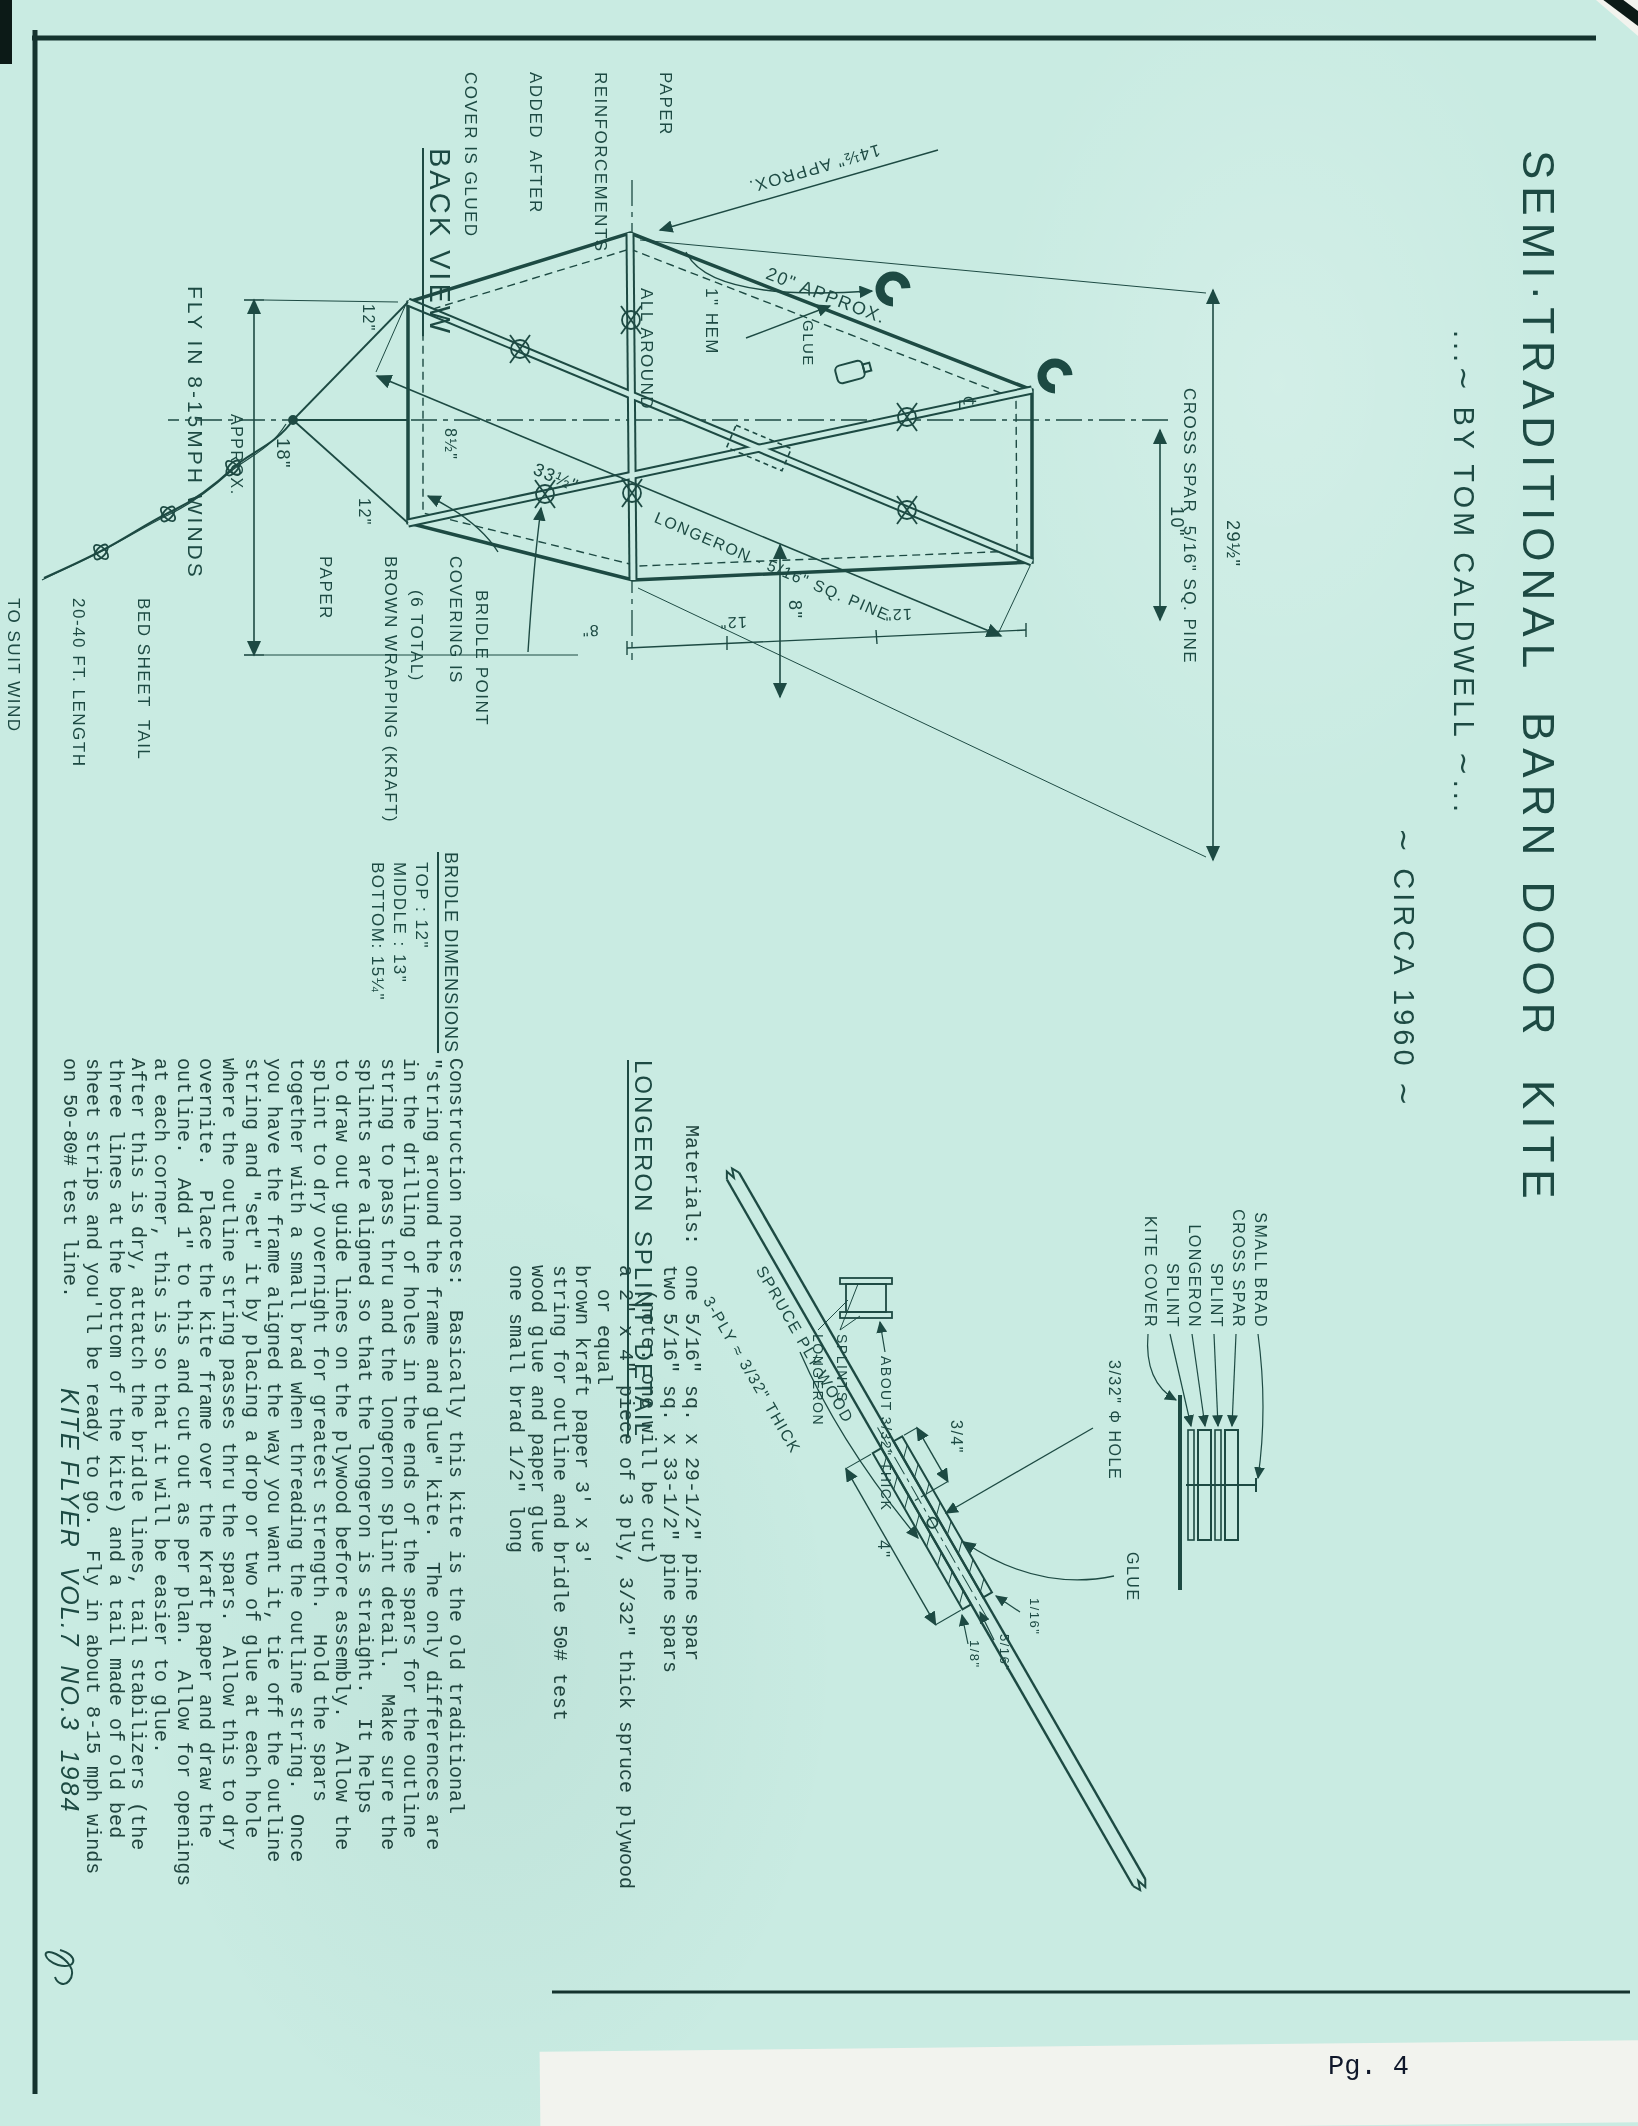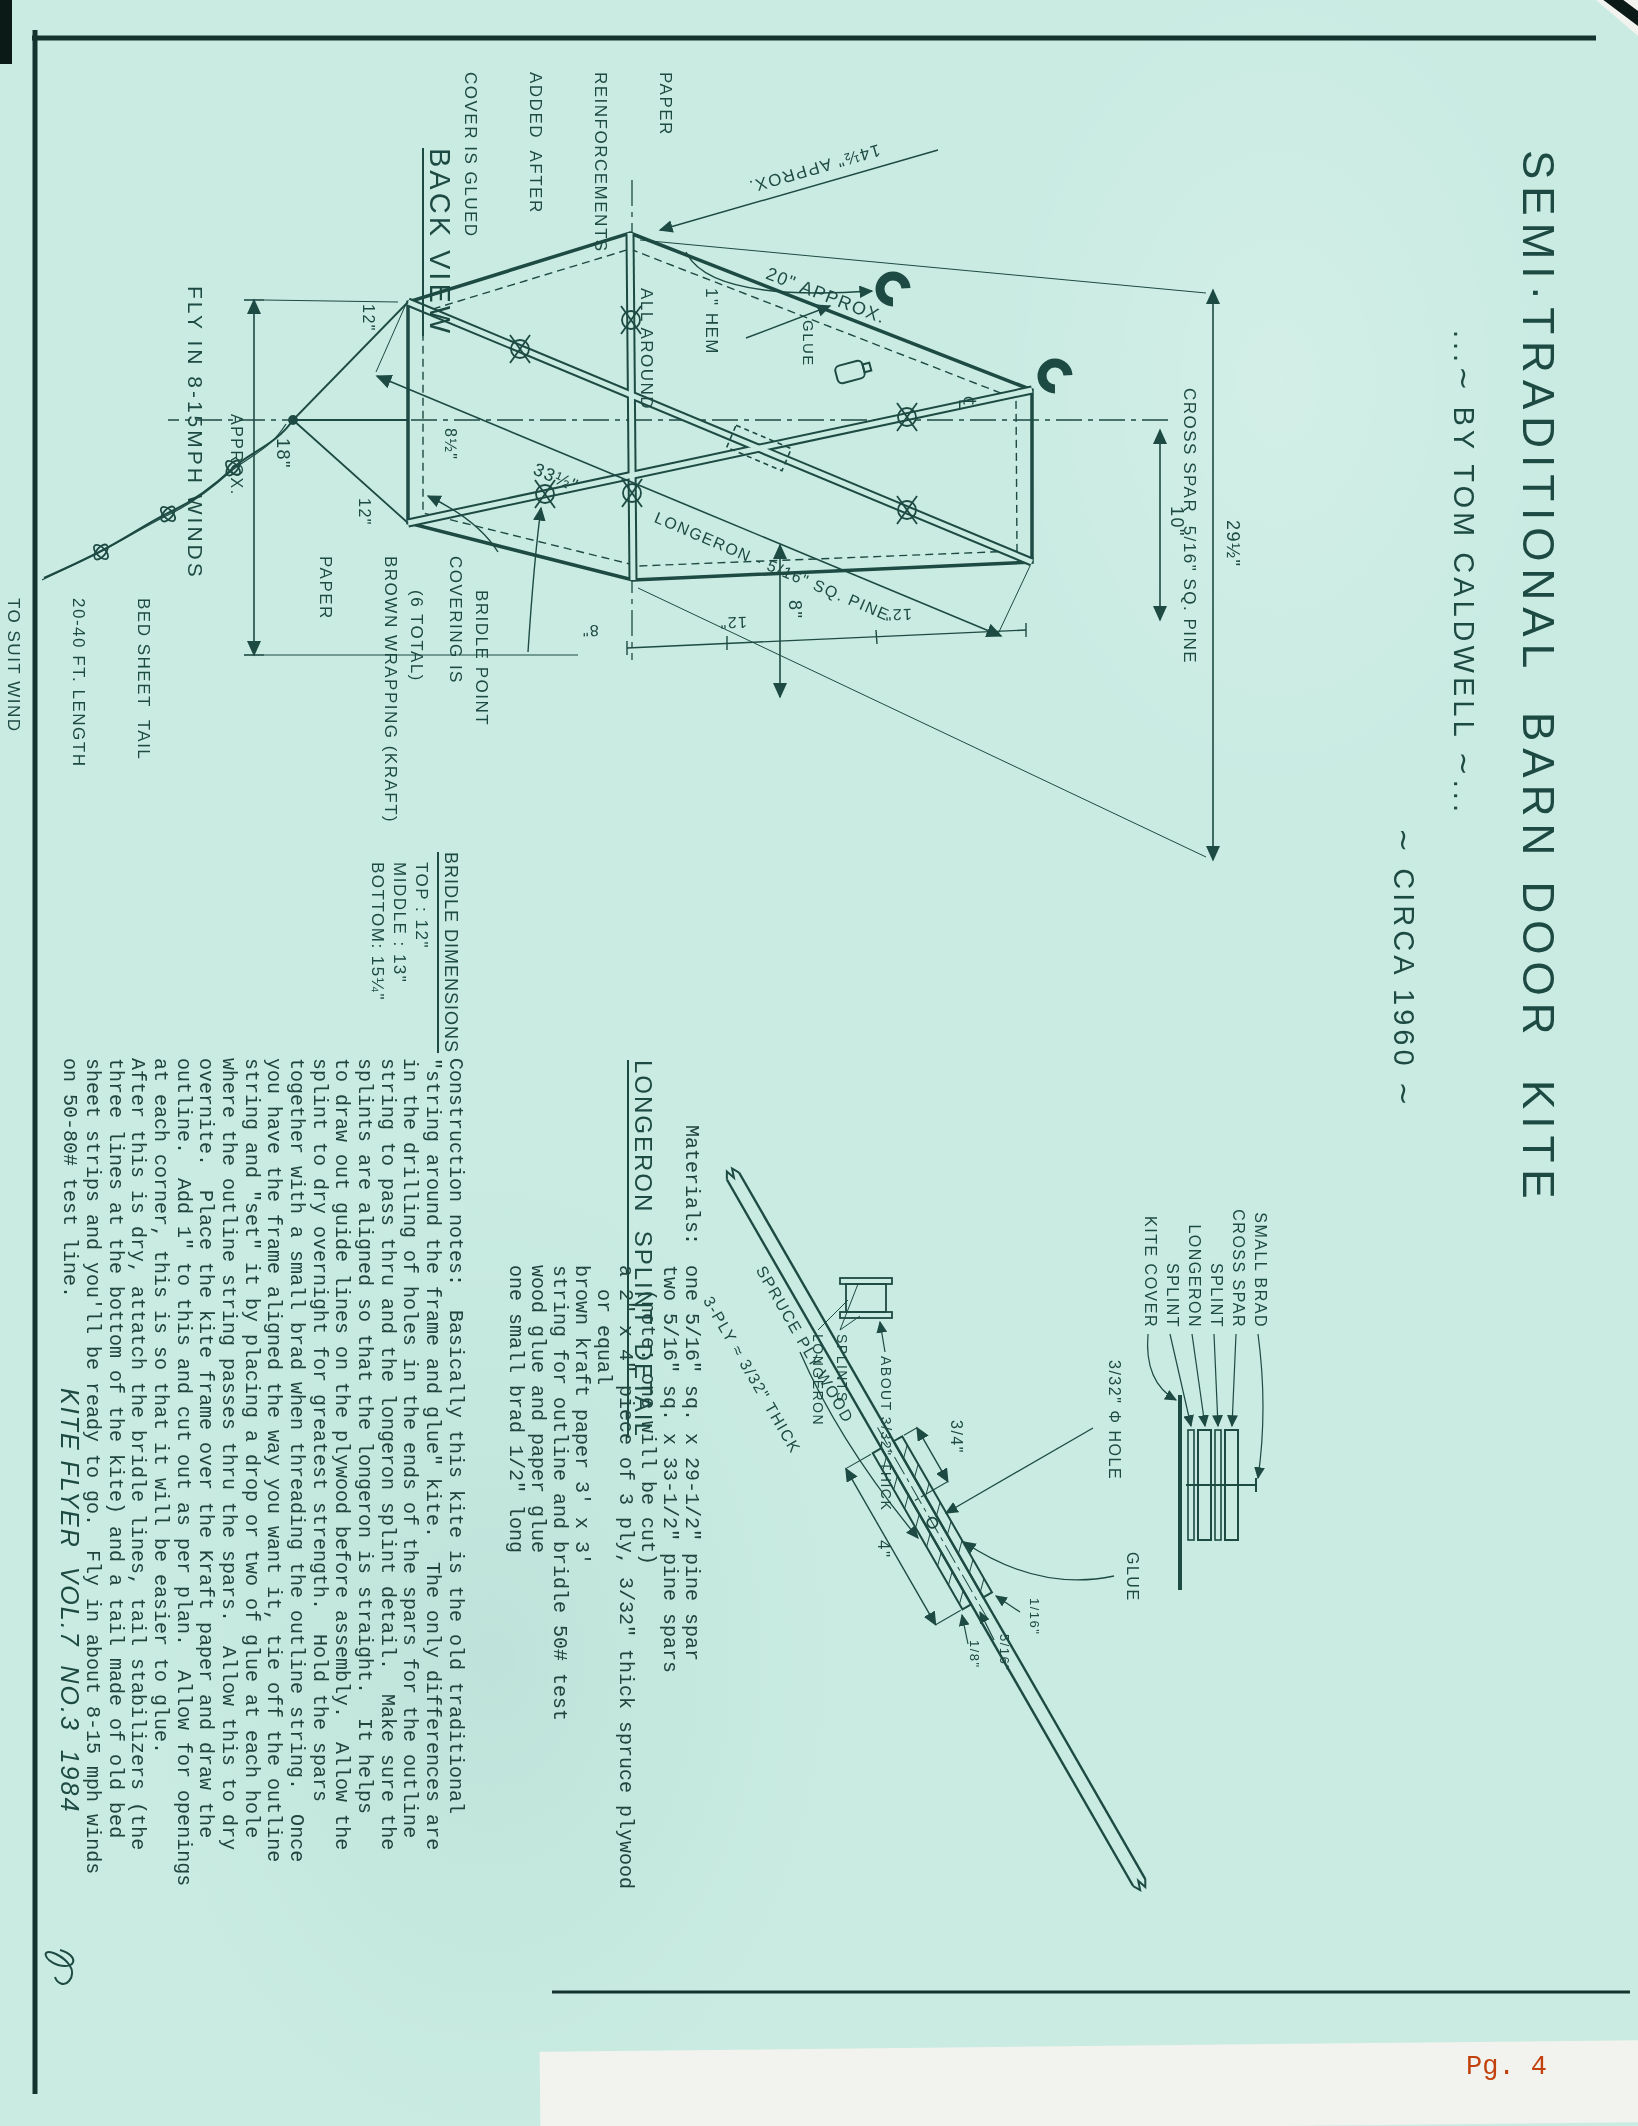--- a/index.html
+++ b/index.html
@@ -330,13 +330,13 @@
   <div class="lbl hand" style="left:1334px;top:788px;font-size:14px;">SPLINTS</div>
   <div class="lbl hand" style="left:1334px;top:812px;font-size:14px;">LONGERON</div>
 
   <div class="lbl hand" style="left:1388px;top:1552px;font-size:25px;font-style:italic;letter-spacing:2px;">KITE FLYER  VOL.7  NO.3  1984</div>
 </div>
 
 <div class="ov" style="left:540px;top:2046px;width:1100px;height:82px;background:#f2f3ee;transform:rotate(-0.6deg);"></div>
 <div class="ov" style="left:1596px;top:0;width:42px;height:36px;background:#f2f3ee;clip-path:polygon(0 0,100% 0,100% 100%);"></div>
 <div class="ov" style="left:1574px;top:-4px;width:84px;height:12px;background:#0c1a17;transform:rotate(37deg);"></div>
 <div class="ov" style="left:0;top:0;width:12px;height:64px;background:#0c1a17;"></div>
-<div class="ov mono" style="left:1466px;top:2056px;font-size:27px;color:#c2410c;position:absolute;font-family:'Liberation Mono','DejaVu Sans Mono',monospace;">Pg. 4</div>
+<div class="ov mono" style="left:1328px;top:2056px;font-size:27px;color:#0f172a;position:absolute;font-family:'Liberation Mono','DejaVu Sans Mono',monospace;">Pg. 4</div>
 
 </body></html>

